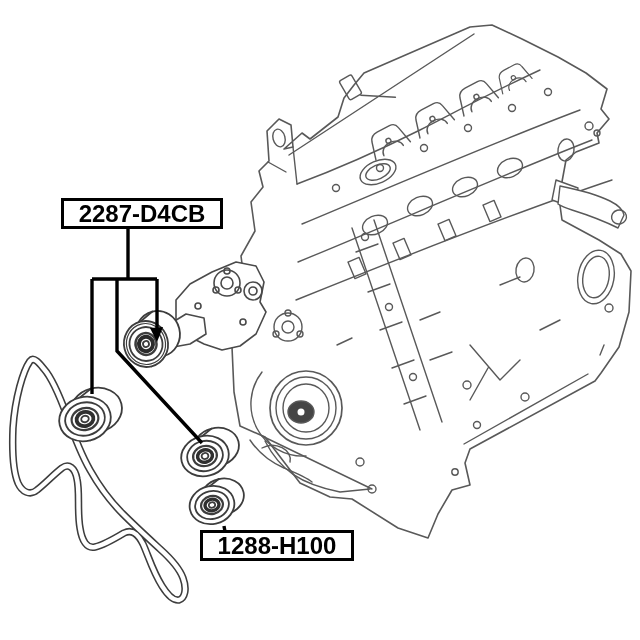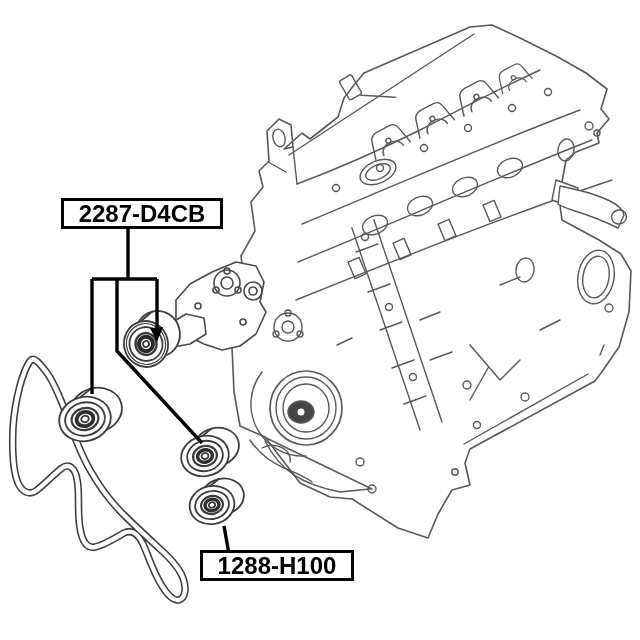--- a/index.html
+++ b/index.html
@@ -4,21 +4,21 @@
 <style>
   html,body{margin:0;padding:0;background:#fff;}
   .stage{position:relative;width:640px;height:640px;background:#fff;overflow:hidden;
          font-family:"Liberation Sans",sans-serif;}
   .stage svg{position:absolute;left:0;top:0;}
   .part-label{position:absolute;display:flex;align-items:center;justify-content:center;
               border:3px solid #000;background:#fff;box-sizing:border-box;
               font-weight:bold;font-size:24px;color:#000;letter-spacing:0px;
               font-family:"Liberation Sans",sans-serif;white-space:nowrap;}
   .lbl-2287{left:61px;top:198px;width:162px;height:31px;}
-  .lbl-1288{left:200px;top:550px;width:154px;height:31px;}
+  .lbl-1288{left:200px;top:530px;width:154px;height:31px;}
 </style>
 </head>
 <body>
 
 <div class="stage">
 <svg width="640" height="640" viewBox="0 0 640 640">
 
   <g fill="none" stroke="#595959" stroke-width="1.4" stroke-linejoin="round" stroke-linecap="round">
 
     <path fill="#fff" stroke-width="1.6" d="

